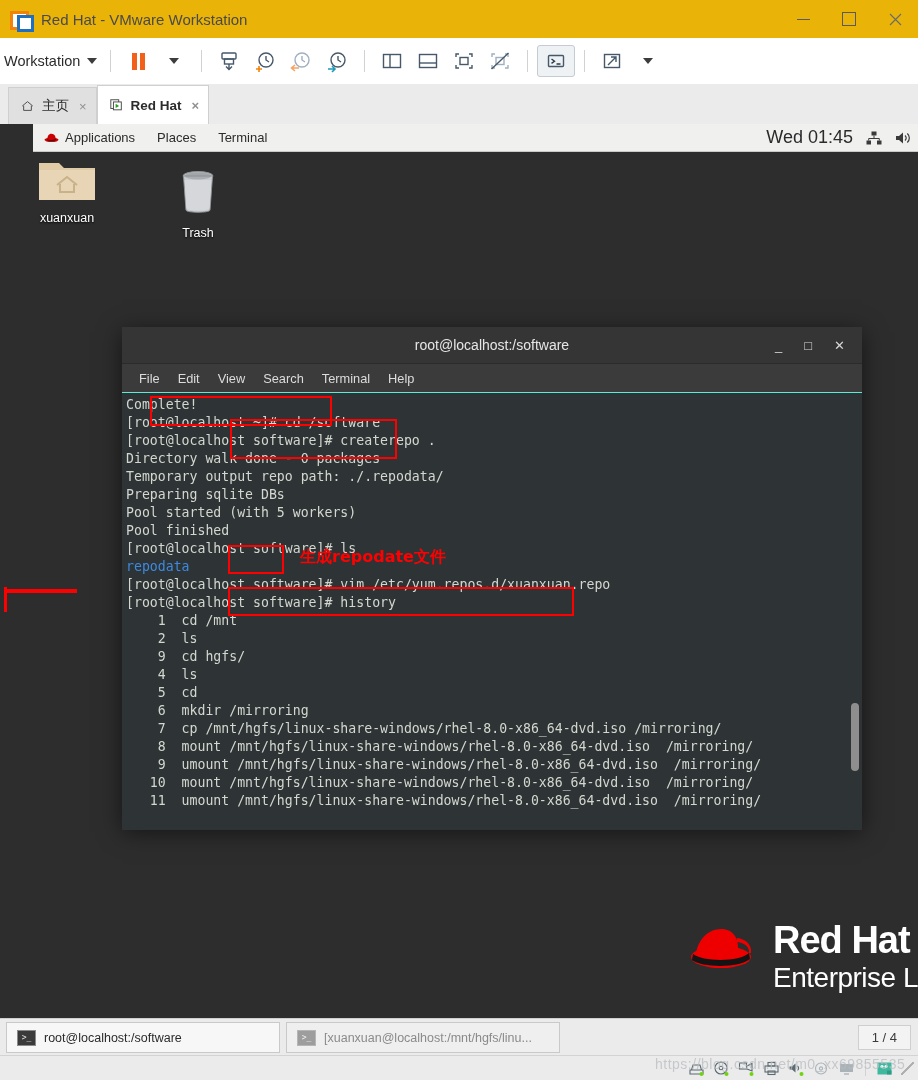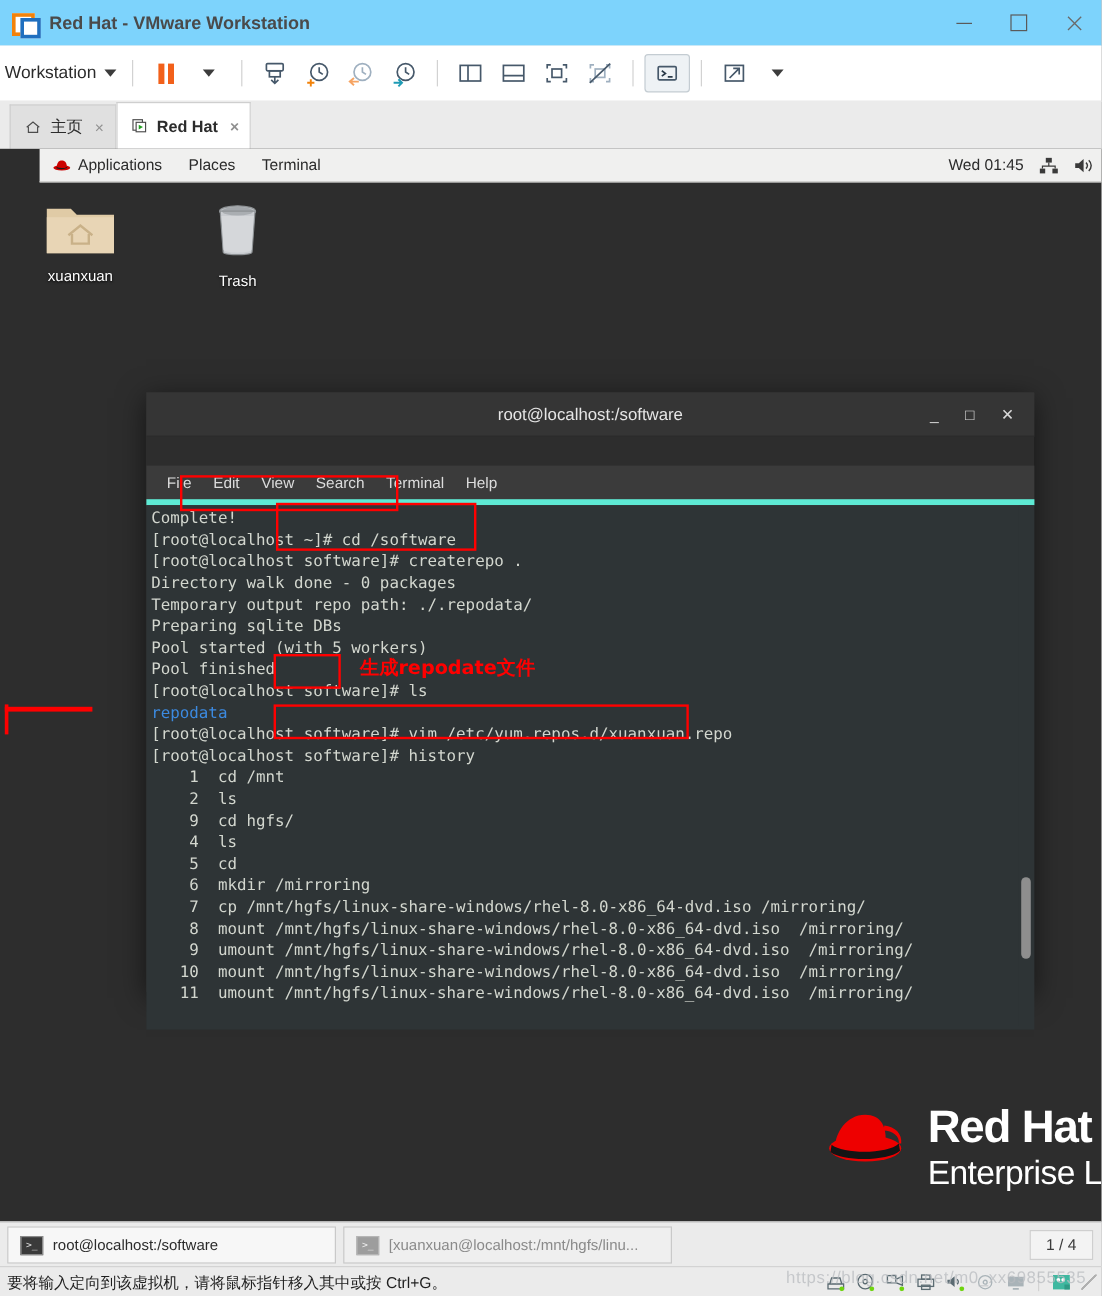--- a/index.html
+++ b/index.html
@@ -7,22 +7,22 @@
     width:918px;height:1080px;overflow:hidden;
     font-family:"Liberation Sans", sans-serif;
     background:#ffffff;
     -webkit-font-smoothing:antialiased;
   }
   .app{position:relative;width:918px;height:1080px;background:#ffffff;}
 
   
   .titlebar{
     position:absolute;left:0;top:0;width:918px;height:38px;
-    background:#7dd3fc;border-bottom:1px solid #e3e3e3;
-    display:flex;align-items:center;font-weight:bold;
+    background:#eab308;border-bottom:1px solid #e3e3e3;
+    display:flex;align-items:center;
   }
   .vm-logo{margin-left:10px;width:22px;height:22px;position:relative;}
   .vm-logo .sq1{position:absolute;left:0;top:3px;width:13px;height:13px;border:3px solid #f2820a;background:#fff;}
   .vm-logo .sq2{position:absolute;left:7px;top:7px;width:11px;height:11px;border:3px solid #1f6fbf;background:#fff;}
   .title-text{margin-left:9px;font-size:15px;color:#4a4a4a;}
   .win-btns{margin-left:auto;display:flex;height:38px;}
   .win-btn{width:46px;height:38px;display:flex;align-items:center;justify-content:center;color:#5a5a5a;font-size:15px;}
   .wb-min{display:block;width:13px;height:1px;background:#5a5a5a;}
   .wb-max{display:block;width:12px;height:12px;border:1px solid #5a5a5a;}
 
@@ -53,36 +53,36 @@
   
   .guest{position:absolute;left:0;top:124px;width:918px;height:894px;background:#2d2d2d;overflow:hidden;}
 
   
   .gpanel{position:absolute;left:0;top:0;width:918px;height:27px;background:#f0f0ef;
     display:flex;align-items:center;font-size:13px;color:#2b2b2b;border-bottom:1px solid #c9c9c6;margin-left:33px;}
   .gp-left{display:flex;align-items:center;gap:0px;}
   .gp-item{padding:3px 11px;display:flex;align-items:center;gap:6px;}
   .rh-dot{width:15px;height:11px;}
   .gp-right{margin-left:auto;display:flex;align-items:center;gap:13px;padding-right:11px;}
-  .gp-clock{font-size:13px;color:#2b2b2b;}
+  .gp-clock{font-size:18px;color:#2b2b2b;}
 
   
   .dicon{position:absolute;width:92px;text-align:center;}
   .dicon .lbl{color:#ffffff;font-size:12.5px;margin-top:4px;text-shadow:0 1px 2px #000;}
 
   
   .term{position:absolute;left:122px;top:203px;width:740px;height:500px;
         box-shadow:0 5px 22px rgba(0,0,0,.55);}
   .term-tb{height:36px;background:#353535;display:flex;align-items:center;position:relative;
            border-bottom:1px solid #2b2b2b;}
   .term-title{position:absolute;left:0;right:0;text-align:center;color:#e6e6e6;font-size:14px;}
   .term-btns{margin-left:auto;display:flex;align-items:center;gap:22px;padding-right:17px;z-index:2;}
   .tbtn{color:#d8d8d8;font-size:13px;line-height:1;}
   .term-menu{height:28px;background:#3b3b3b;display:flex;align-items:center;gap:0;
-             padding-left:8px;border-bottom:5px solid #5eead4;margin-top:24px;}
+             padding-left:8px;border-bottom:1px solid #5eead4;}
   .tm-item{font-size:12.8px;color:#dcdcdc;padding:3px 9px;}
   .term-body{height:434px;background:#2e3436;position:relative;overflow:hidden;
              font-family:"DejaVu Sans Mono","Liberation Mono",monospace;font-size:13.2px;
              line-height:18px;color:#d3d7cf;padding:3px 0 0 2px;}
   .tline{white-space:pre;padding-left:2px;}
   .blue{color:#3c8ae0;}
   .term-scroll{position:absolute;right:2px;top:0;width:11px;height:434px;background:#2e3436;}
   .term-thumb{position:absolute;right:3px;top:310px;width:8px;height:68px;background:#8e8e8e;border-radius:4px;}
 
   
@@ -291,21 +291,21 @@
           <path d="M1 5 L4 5 L8 1.5 L8 12.5 L4 9 L1 9 Z" fill="#3a3a3a"></path>
           <path d="M10 4.5 C11.6 6 11.6 8 10 9.5 M12.3 2.5 C15 5 15 9 12.3 11.5" stroke="#3a3a3a" stroke-width="1.2" fill="none"></path>
         </svg>
         <svg width="15" height="15" viewBox="0 0 15 15">
           <path d="M3.4 3.4 A5.6 5.6 0 1 0 11.6 3.4" stroke="#3a3a3a" stroke-width="1.5" fill="none"></path>
           <path d="M7.5 1 L7.5 7" stroke="#3a3a3a" stroke-width="1.5"></path>
         </svg>
       </div>
     </div>
 
-    <div class="dicon" style="left:21px;top:42px;">
+    <div class="dicon" style="left:21px;top:31px;">
       <svg width="60" height="48" viewBox="0 0 60 48">
         <path d="M2 8 L22 8 L27 13 L58 13 L58 45 L2 45 Z" fill="#e0cba6"></path>
         <rect x="2" y="15" width="56" height="30" fill="#e8d5b5"></rect>
         <path d="M20 30 L30 22 L40 30 M23 29 L23 37 L37 37 L37 29" stroke="#c9b188" stroke-width="2" fill="none"></path>
       </svg>
       <div class="lbl">xuanxuan</div>
     </div>
     <div class="dicon" style="left:152px;top:42px;">
       <svg width="54" height="52" viewBox="0 0 54 52">
         <ellipse cx="27" cy="10" rx="15" ry="4.5" fill="#b9bdc0" stroke="#8e9295" stroke-width="1"></ellipse>
@@ -390,21 +390,20 @@
       <span>root@localhost:/software</span>
     </div>
     <div class="tb-btn dim" style="width:252px;">
       <span class="mini-term dim">&gt;_</span>
       <span>[xuanxuan@localhost:/mnt/hgfs/linu...</span>
     </div>
     <div class="tb-page">1 / 4</div>
   </div>
 
   <div class="statusbar">
-    <div class="sb-msg">要将输入定向到该虚拟机，请将鼠标指针移入其中或按 Ctrl+G。</div>
     <div class="sb-icons">
       <svg class="sb-ico" viewBox="0 0 17 15">
         <path d="M2 9 L15 9 L15 13 L2 13 Z M3.5 9 L5 4 L12 4 L13.5 9" stroke="#5b6b72" stroke-width="1.1" fill="none"></path>
         <circle cx="13.5" cy="13" r="2" fill="#6fd40f"></circle>
       </svg>
       <svg class="sb-ico" viewBox="0 0 17 15">
         <circle cx="8" cy="7" r="6" fill="none" stroke="#5b6b72" stroke-width="1.1"></circle>
         <circle cx="8" cy="7" r="1.8" fill="none" stroke="#5b6b72" stroke-width="1.1"></circle>
         <circle cx="13.5" cy="13" r="2" fill="#6fd40f"></circle>
       </svg>

